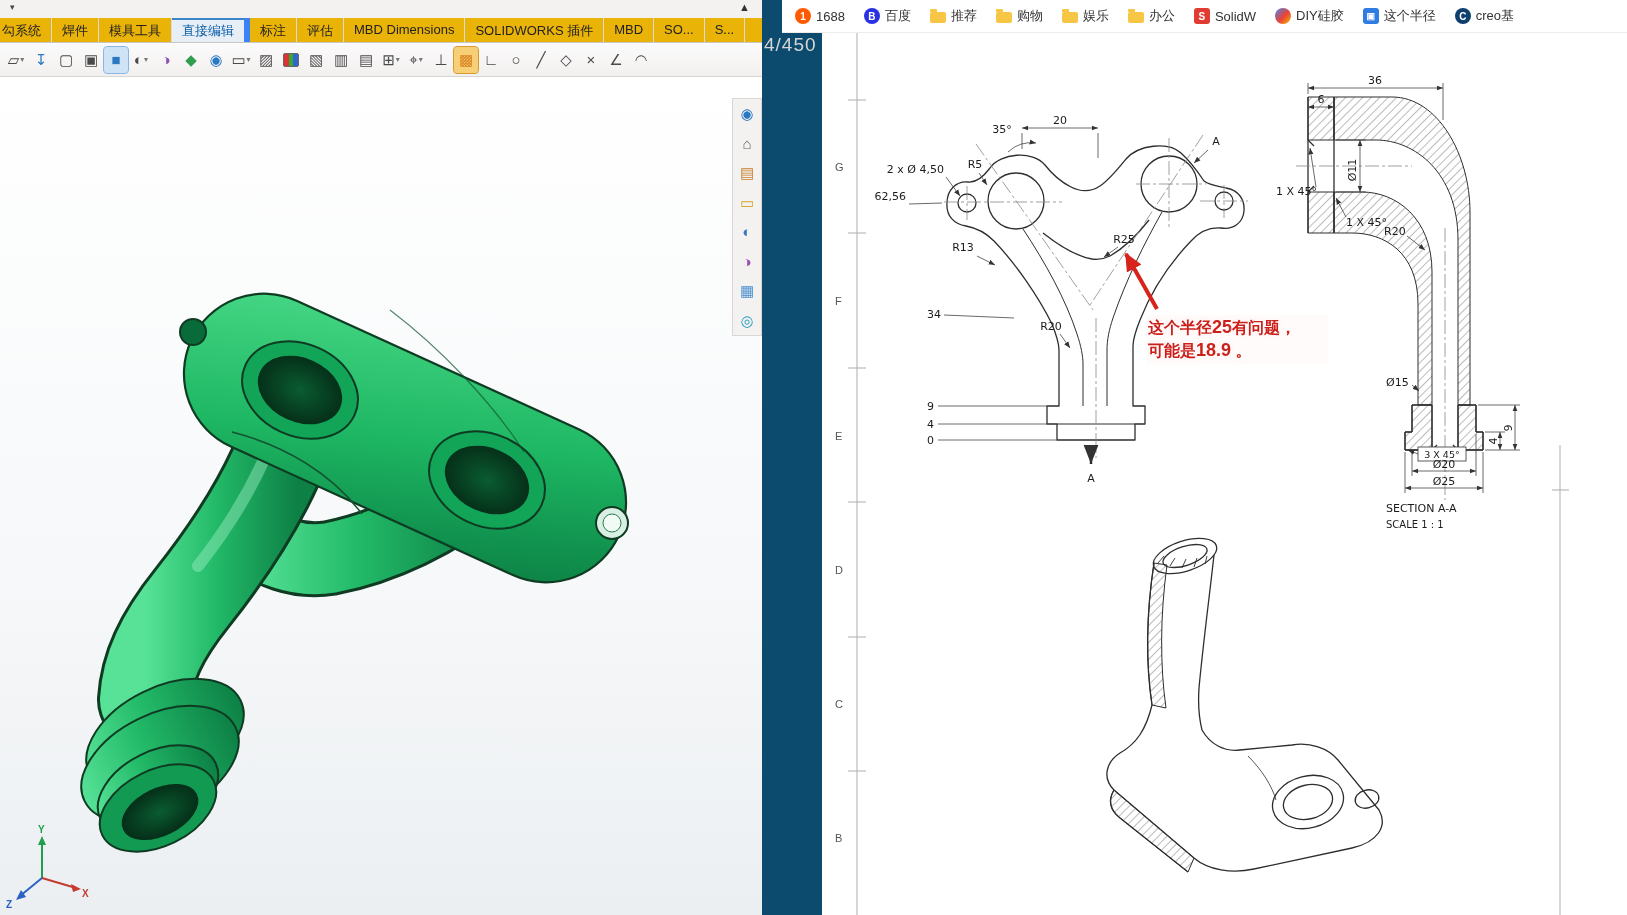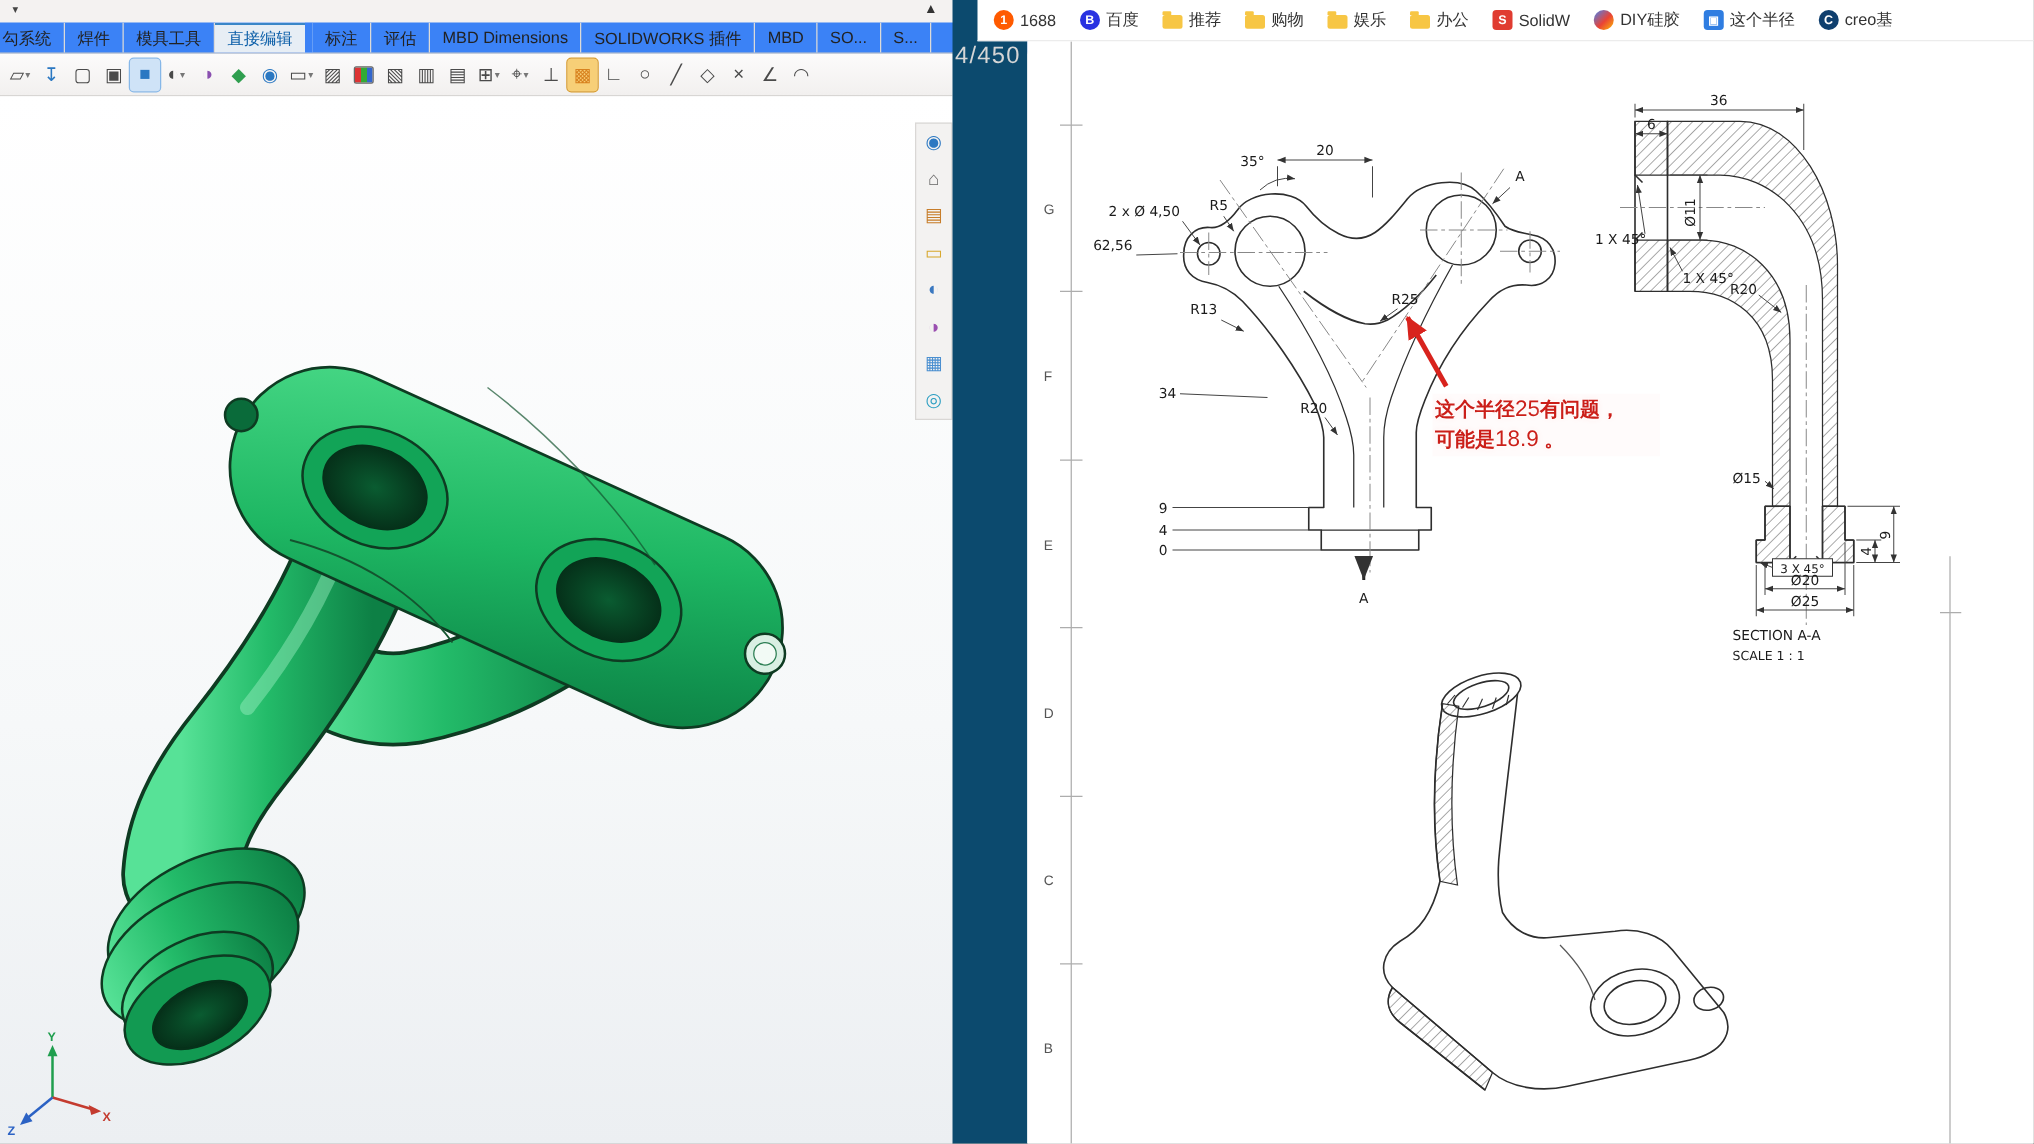--- a/index.html
+++ b/index.html
@@ -6,21 +6,21 @@
   #app{position:relative;width:1627px;height:915px;overflow:hidden;background:#fff;
        font-family:"Liberation Sans",sans-serif;-webkit-font-smoothing:antialiased}
 
   
   .sw{position:absolute;left:0;top:0;width:762px;height:915px;background:#f1efee}
   .sw-topstrip{position:absolute;left:0;top:0;width:762px;height:18px;background:#f4f2f1}
   .mini-caret{position:absolute;left:10px;top:2px;font-size:9px;color:#444;cursor:pointer}
   .scrollup{position:absolute;right:12px;top:1px;font-size:11px;color:#333;cursor:pointer}
 
   .tabs{position:absolute;left:0;top:18px;width:899px;height:25px;display:flex;
-        background:#3b82f6;border-bottom:1px solid #c9c7c5;box-sizing:border-box;overflow:hidden}
+        background:#eab308;border-bottom:1px solid #c9c7c5;box-sizing:border-box;overflow:hidden}
   .tab{padding:4px 10px 0;font-size:13px;color:#222;border-right:1px solid #dcdad8;
        white-space:nowrap;height:25px;box-sizing:border-box;cursor:pointer}
   .tab.first{margin-left:-8px}
   .tab.active{background:#e7eef5;color:#0b5ea8;box-shadow:inset 0 2px 0 #3a86c8;border-right:6px solid #3b82f6}
 
   .toolbar{position:absolute;left:0;top:43px;width:762px;height:34px;
            background:linear-gradient(#fcfbfb,#f2f0ef);border-bottom:1px solid #d8d6d4;
            display:flex;align-items:center;padding-left:4px;gap:1px;box-sizing:border-box}
   .ticon{min-width:24px;height:26px;display:flex;align-items:center;justify-content:center;
          font-size:15px;color:#4a4a4a;border-radius:3px;cursor:pointer}
@@ -73,21 +73,21 @@
   .thin{stroke:#444;stroke-width:.8;fill:none}
   .cl{stroke:#888;stroke-width:.8;fill:none;stroke-dasharray:14 3 3 3}
   .frame{stroke:#adadad;stroke-width:1;fill:none}
   .dim{font-size:11px;fill:#1b1b1b;font-family:"DejaVu Sans",sans-serif}
   .zone{font-size:11px;fill:#555}
   .hatch{fill:url(#h);stroke:#2e2e2e;stroke-width:1}
 
   .note{position:absolute;left:324px;top:282px;width:178px;color:#cb1f19;font-size:16px;
         line-height:1.3;font-weight:600;text-shadow:0 0 3px #fff,0 0 3px #fff,0 0 5px #ffe9e9;
         background:rgba(255,248,248,.55);padding:1px 2px}
-  .note b{font-size:18px;font-weight:normal}
+  .note b{font-size:18px;font-weight:bold}
 </style>
 </head>
 <body>
 
 <div id="app">
 
   <section class="sw">
     <div class="sw-topstrip">
       <span class="mini-caret">▾</span>
       <span class="scrollup">▲</span>

